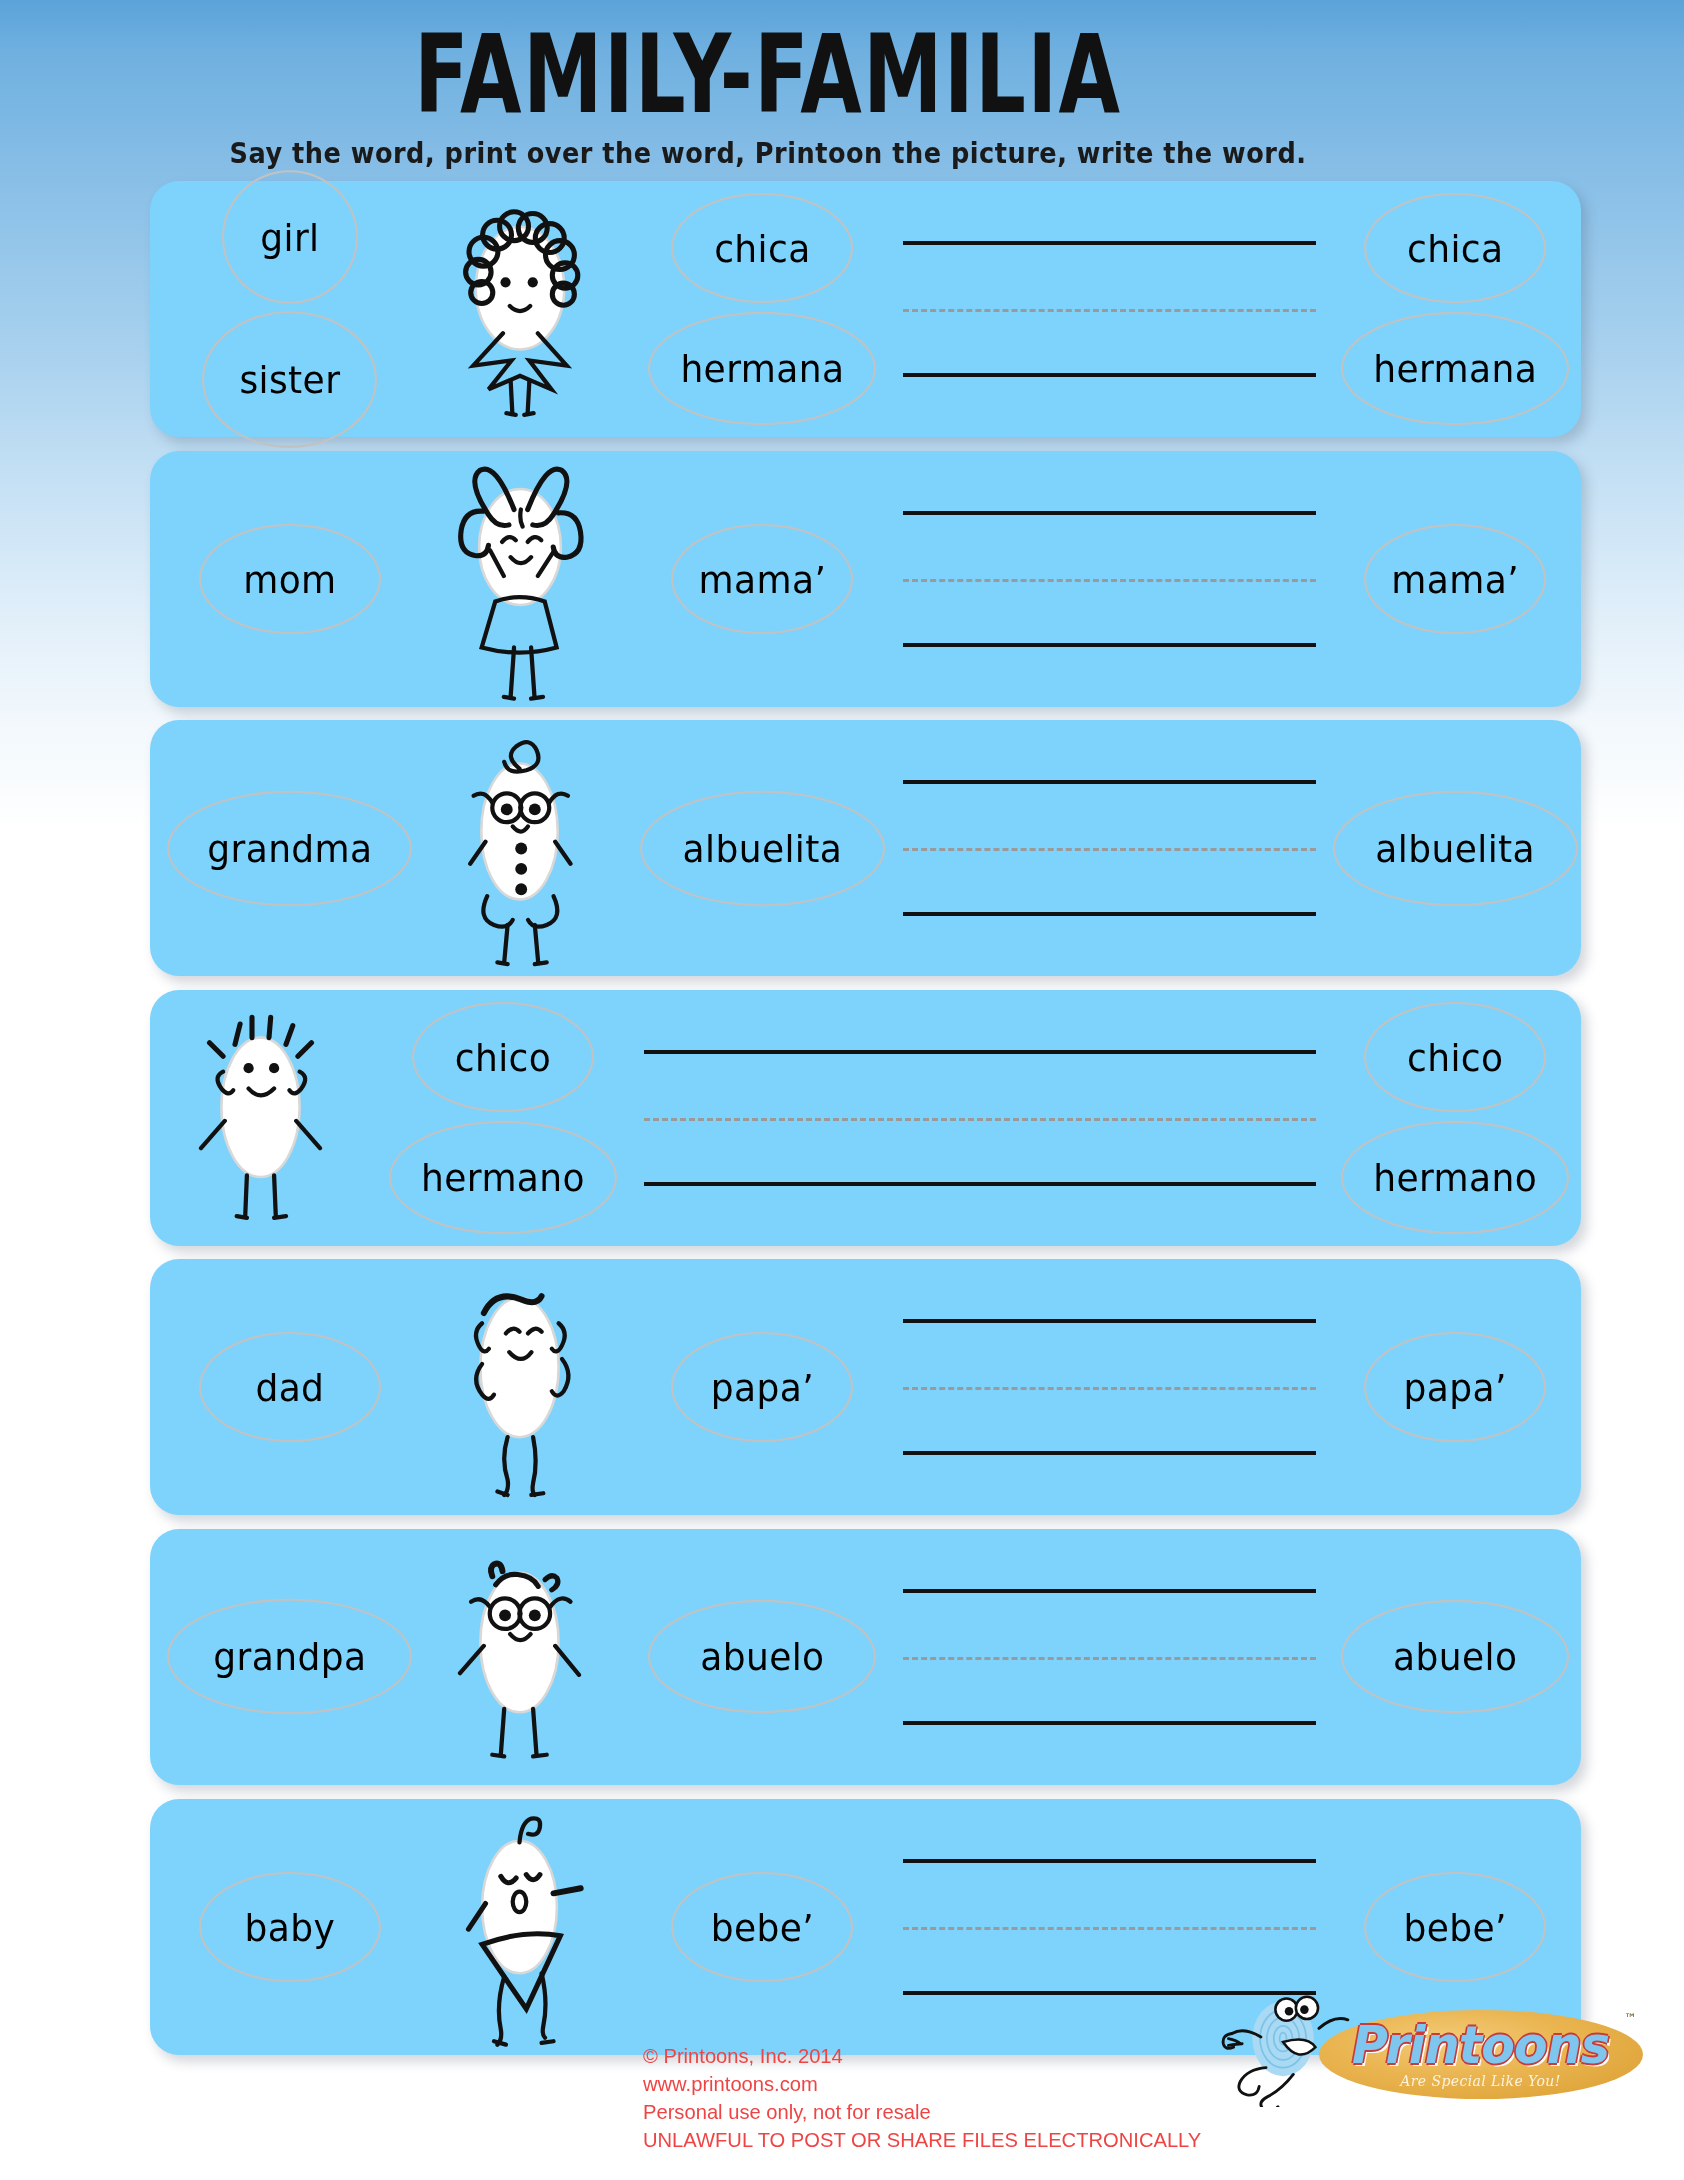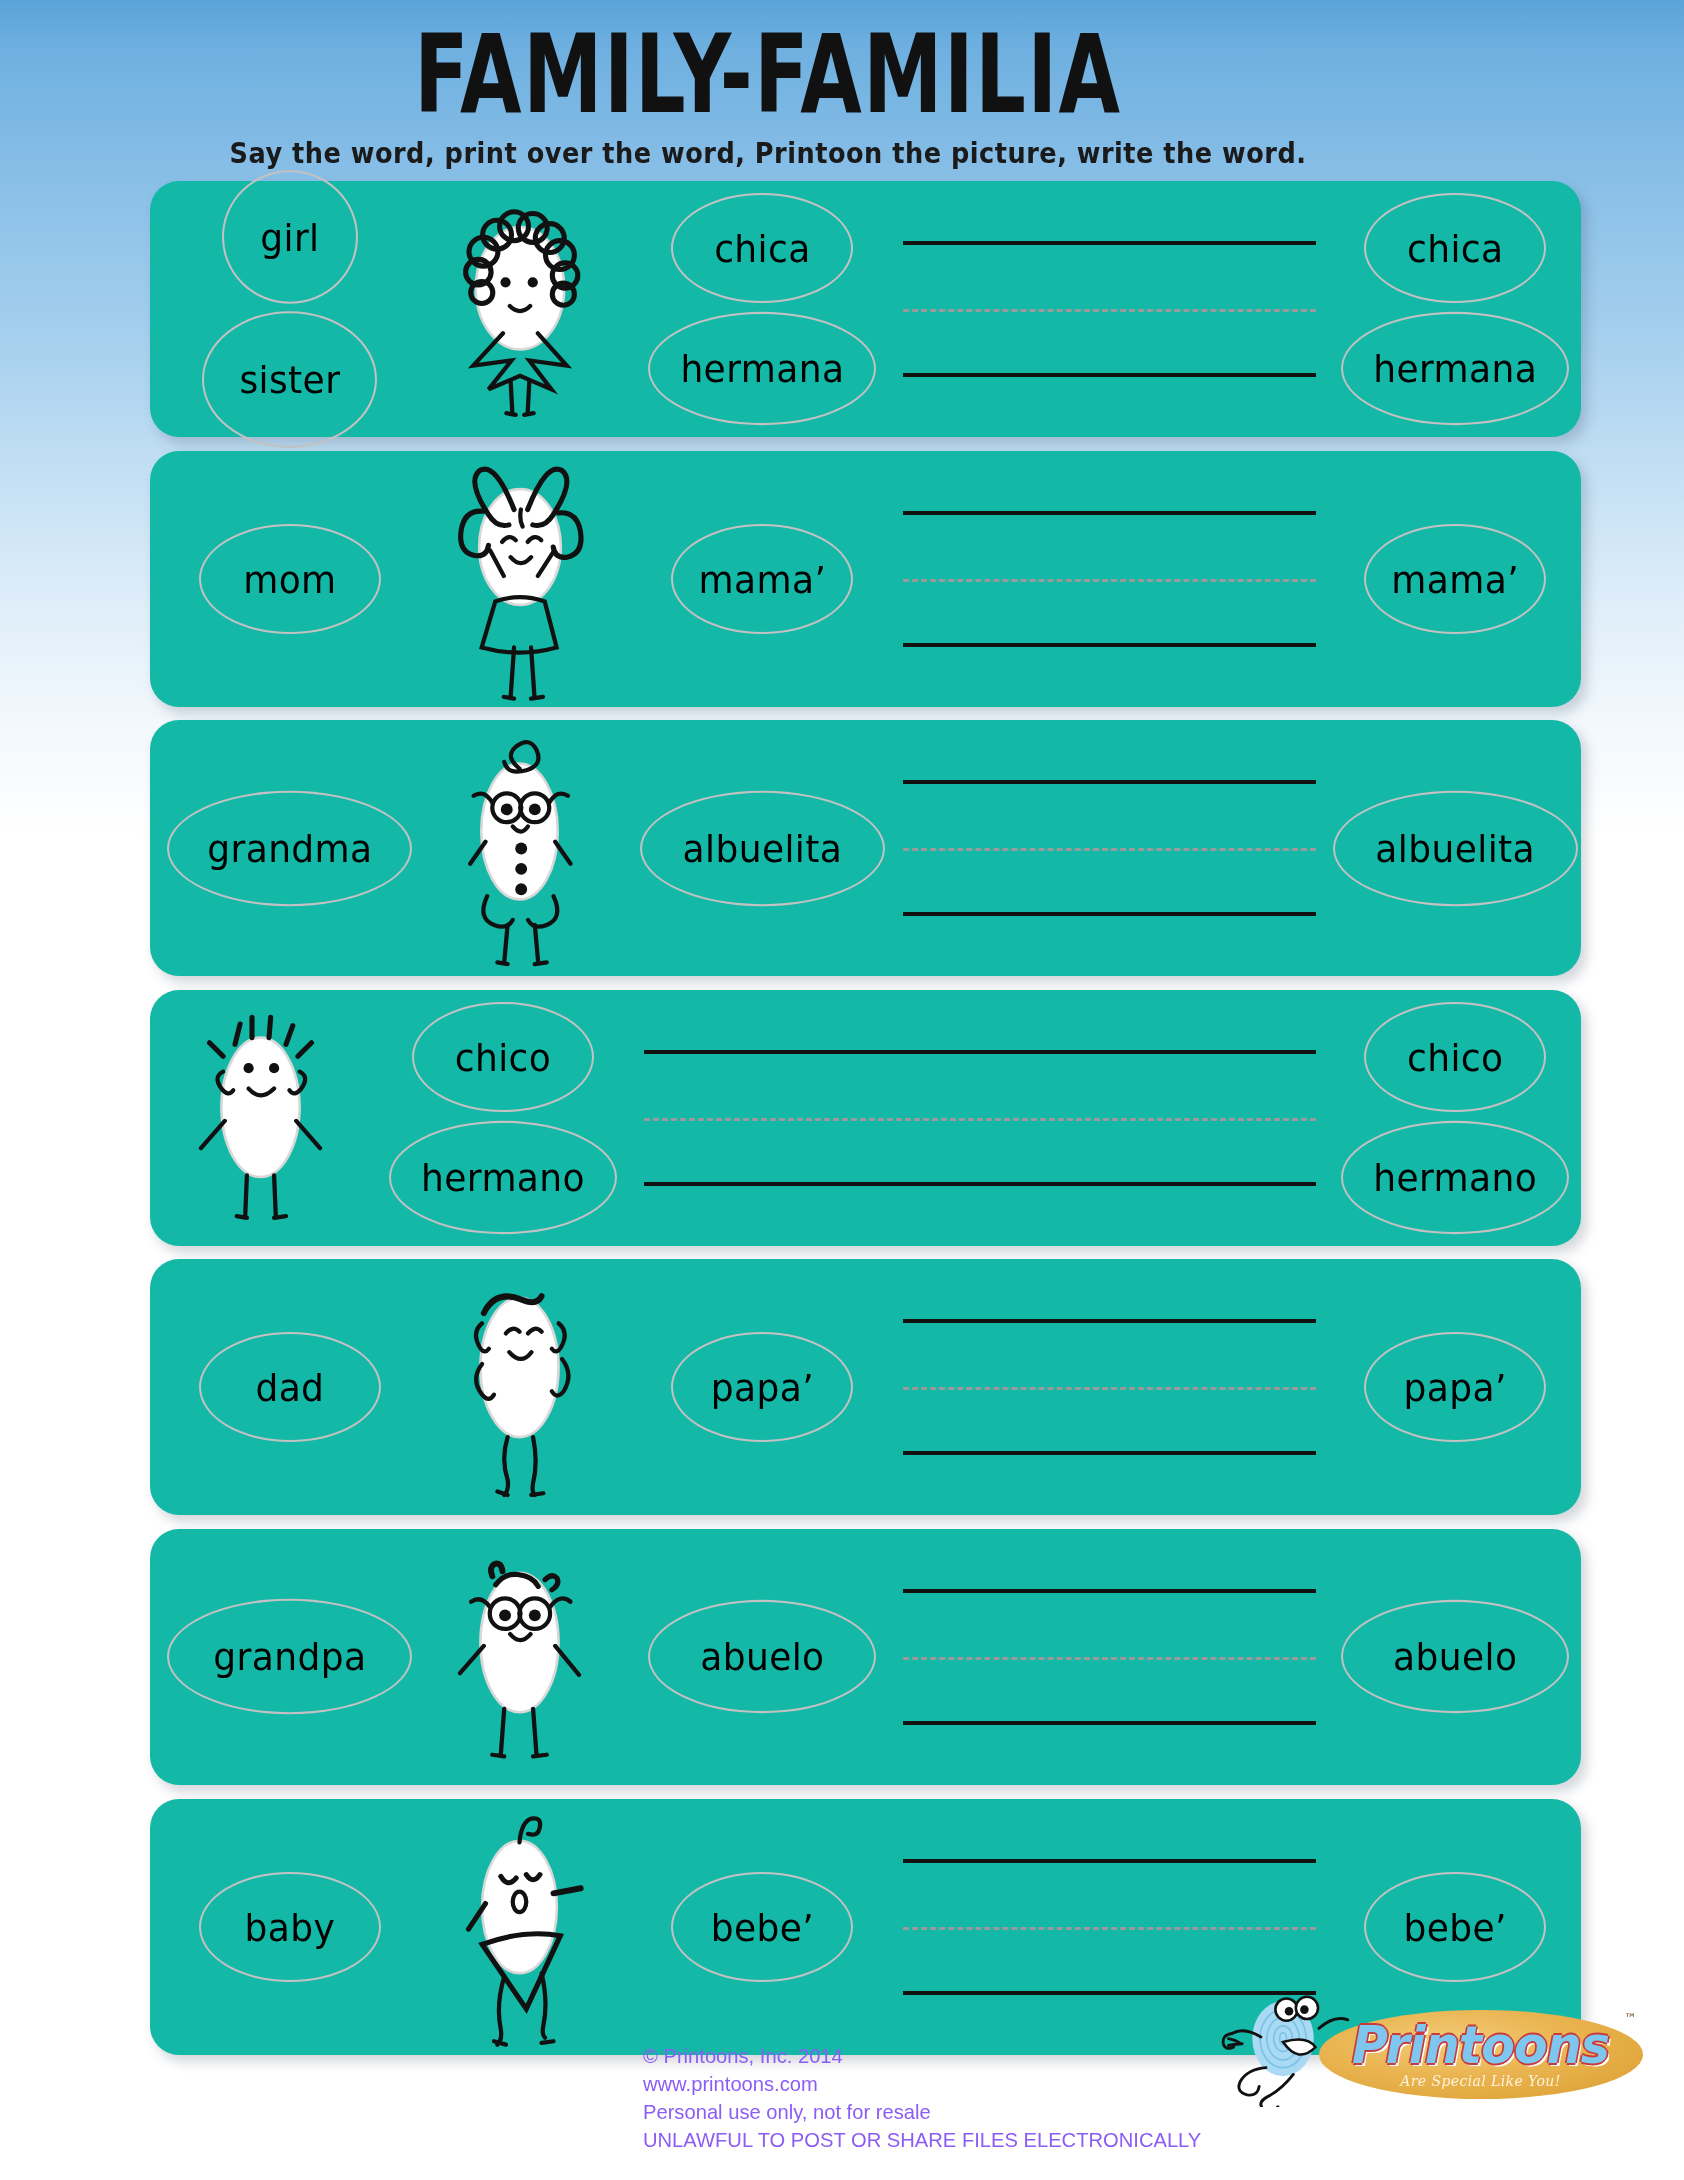--- a/index.html
+++ b/index.html
@@ -76,21 +76,21 @@
   .rows {
     position: absolute;
     left: 150px;
     top: 181px;
     width: 1431px;
   }
 
   .card {
     position: relative;
     width: 1431px;
-    background: #14b8a6;
+    background: #7dd3fc;
     border-radius: 29px;
     box-shadow: 5.1px 6.8px 12px rgba(60,75,95,0.22);
     margin-bottom: 13.6px;
     display: flex;
     align-items: center;
   }
 
   .card.h2 { height: 256px; }
   .card.h1 { height: 256px; }
 
@@ -204,21 +204,21 @@
   }
 
   .credit {
     position: absolute;
     right: 460px;
     bottom: 19px;
     text-align: left;
     font-family: "Liberation Sans", sans-serif;
     font-size: 21px;
     line-height: 1.33;
-    color: #8b5cf6;
+    color: #ef4444;
     white-space: nowrap;
   }
   .credit div { transform: scaleX(0.96); transform-origin: left center; }
 
   .brand {
     position: absolute;
     right: 43px;
     bottom: 66px;
     width: 434px;
     height: 102px;

